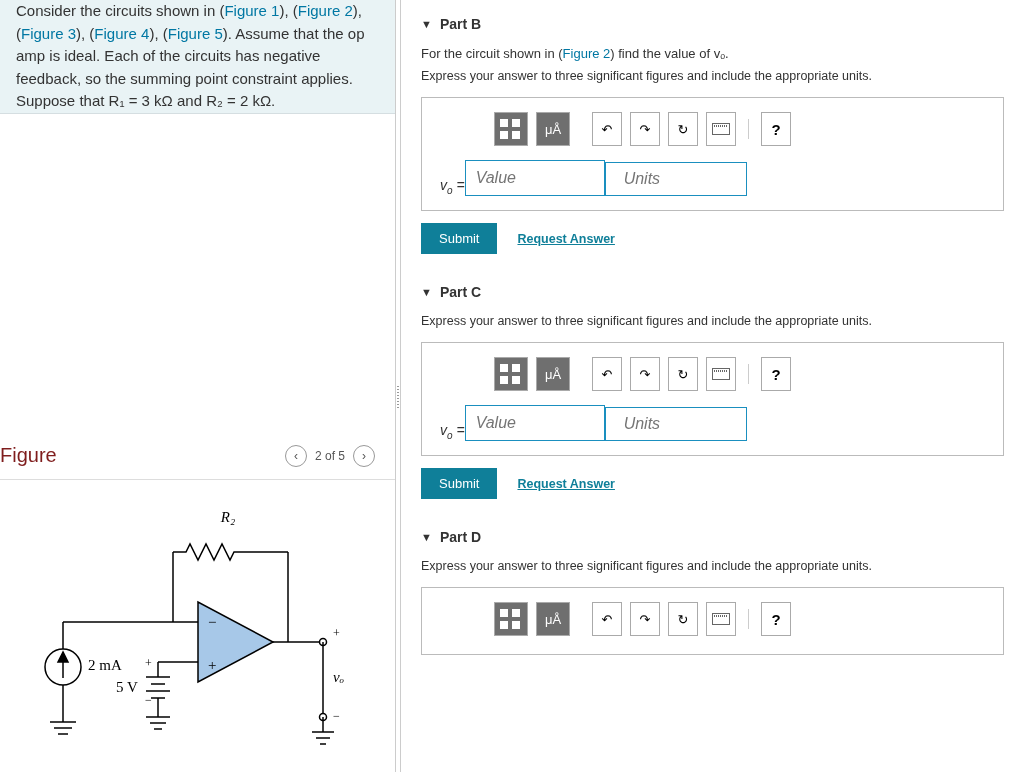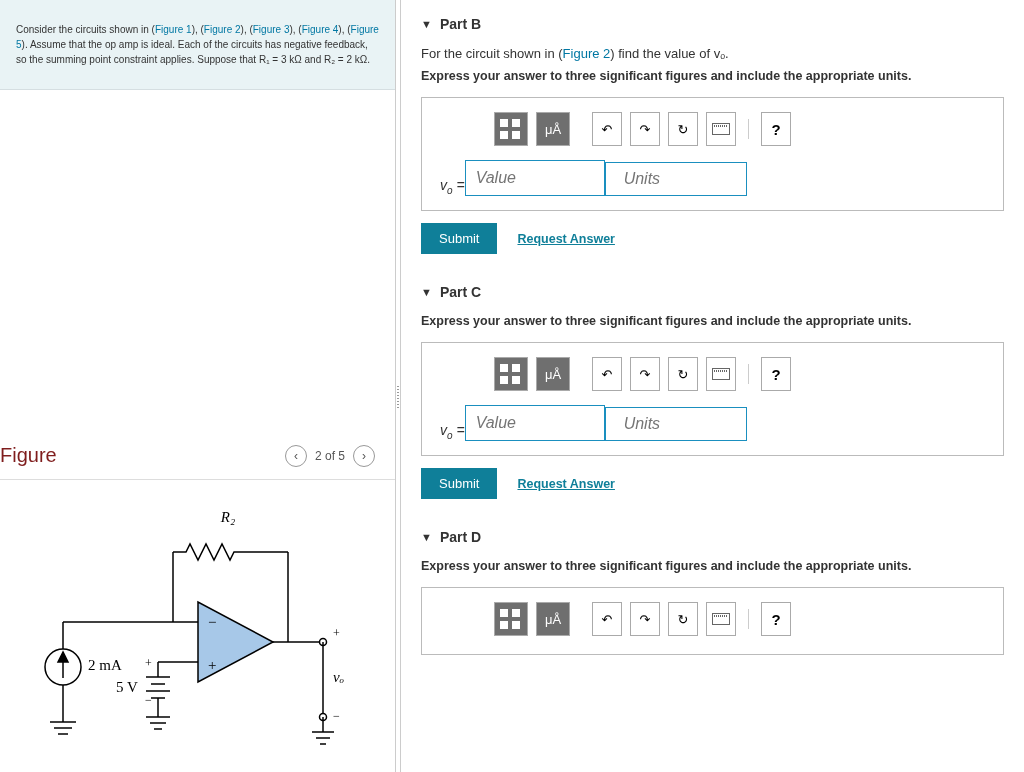--- a/index.html
+++ b/index.html
@@ -2,35 +2,35 @@
 <html><head>
 <meta charset="utf-8">
 <style>
   * { box-sizing: border-box; margin: 0; padding: 0; }
   body { font-family: Arial, Helvetica, sans-serif; font-size: 13px; color: #333; background: #fff; width: 1024px; height: 772px; overflow: hidden; }
   .layout { display: flex; width: 100%; height: 100%; }
   .left { width: 395px; flex-shrink: 0; display: flex; flex-direction: column; }
   .resizer { width: 6px; background: #fff; border-left: 1px solid #ccc; border-right: 1px solid #ccc; cursor: col-resize; position: relative; }
   .resizer::before { content:""; position:absolute; top:50%; left:1px; width:2px; height:24px; background: repeating-linear-gradient(#999,#999 1px,transparent 1px,transparent 3px);}
   .right { flex: 1; overflow-y: auto; padding: 0 20px 0 20px; }
-  .problem-box { background: #e9f3f5; padding: 22px 16px; font-size: 10px; line-height: 1.5; color: #333; border-bottom: 1px solid #d5dee1;}
+  .problem-box { background: #e9f3f5; padding: 0 16px; font-size: 15px; line-height: 1.5; color: #333; border-bottom: 1px solid #d5dee1;}
   .problem-box a { color: #0077a3; text-decoration: none; }
   .figure-panel { margin-top: auto; padding: 0 0 20px 0; }
   .figure-header { display: flex; align-items: center; justify-content: space-between; padding: 0 20px 6px 0; }
   .figure-title { font-size: 20px; font-weight: 400; color: #7f1d1d; }
   .pager { display: flex; align-items: center; gap: 8px; font-size: 12px; color: #555; }
   .circ-btn { width: 22px; height: 22px; border: 1px solid #999; border-radius: 50%; background: #fff; display: inline-flex; align-items: center; justify-content: center; font-size: 12px; line-height: 1; cursor: pointer; color:#555;}
   .fig-hr { border: none; border-top: 1px solid #ddd; margin: 6px 0 12px 0; }
   .part { margin: 16px 0 30px 0; }
   .part-header { display: flex; align-items: center; gap: 8px; margin-bottom: 14px; cursor:pointer;}
   .part-header .caret { font-size: 11px; }
   .part-header .plabel { font-weight: bold; font-size: 14px; }
   .part-desc { font-size: 13px; margin-bottom: 8px; }
   .part-desc a { color: #0077a3; text-decoration: none; }
-  .part-instr { font-weight: bold; font-size: 12.5px; margin-bottom: 14px; }
+  .part-instr { font-weight: normal; font-size: 12.5px; margin-bottom: 14px; }
   .answer-box { border: 1px solid #bbb; padding: 14px 18px 14px 18px; margin-bottom: 12px; }
   .toolbar { display: flex; align-items: center; gap: 8px; margin-bottom: 14px; margin-left: 54px; }
   .tb-btn { border: 1px solid #aaa; background: #fff; height: 26px; min-width: 30px; display: inline-flex; align-items: center; justify-content: center; font-size: 13px; padding: 16px 4px; cursor:pointer;}
   .tb-btn.tpl { background: #6f6f6f; color: #fff; width: 34px; position: relative;}
   .tb-btn.unitbtn { width: 34px; }
   .tb-sep { width: 1px; height: 20px; background: #ccc; margin: 0 4px; }
   .tb-btn.q { font-weight: bold; font-size: 15px;}
   .input-row { display: flex; align-items: flex-end; }
   .lhs { font-style: italic; font-size: 14px; }
   .lhs sub{ font-style: italic; font-size: 10px;}

